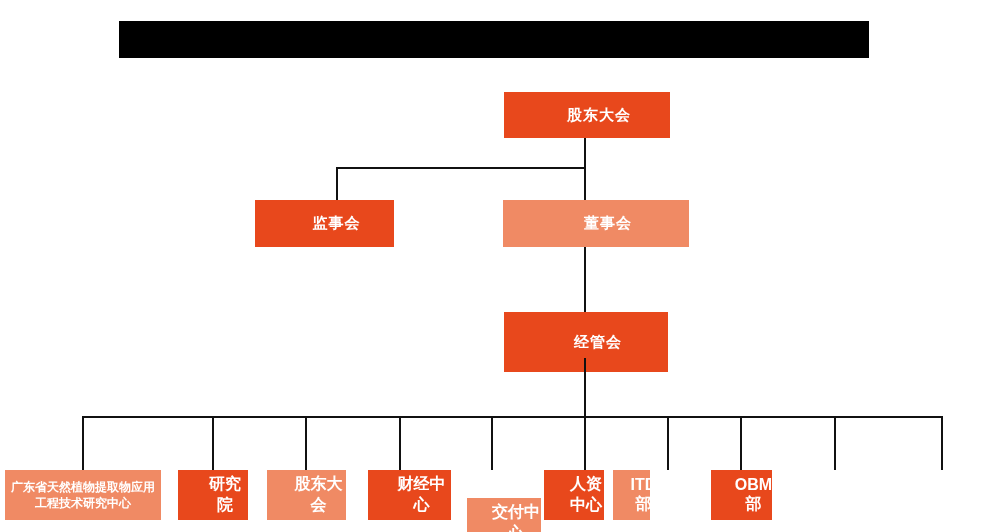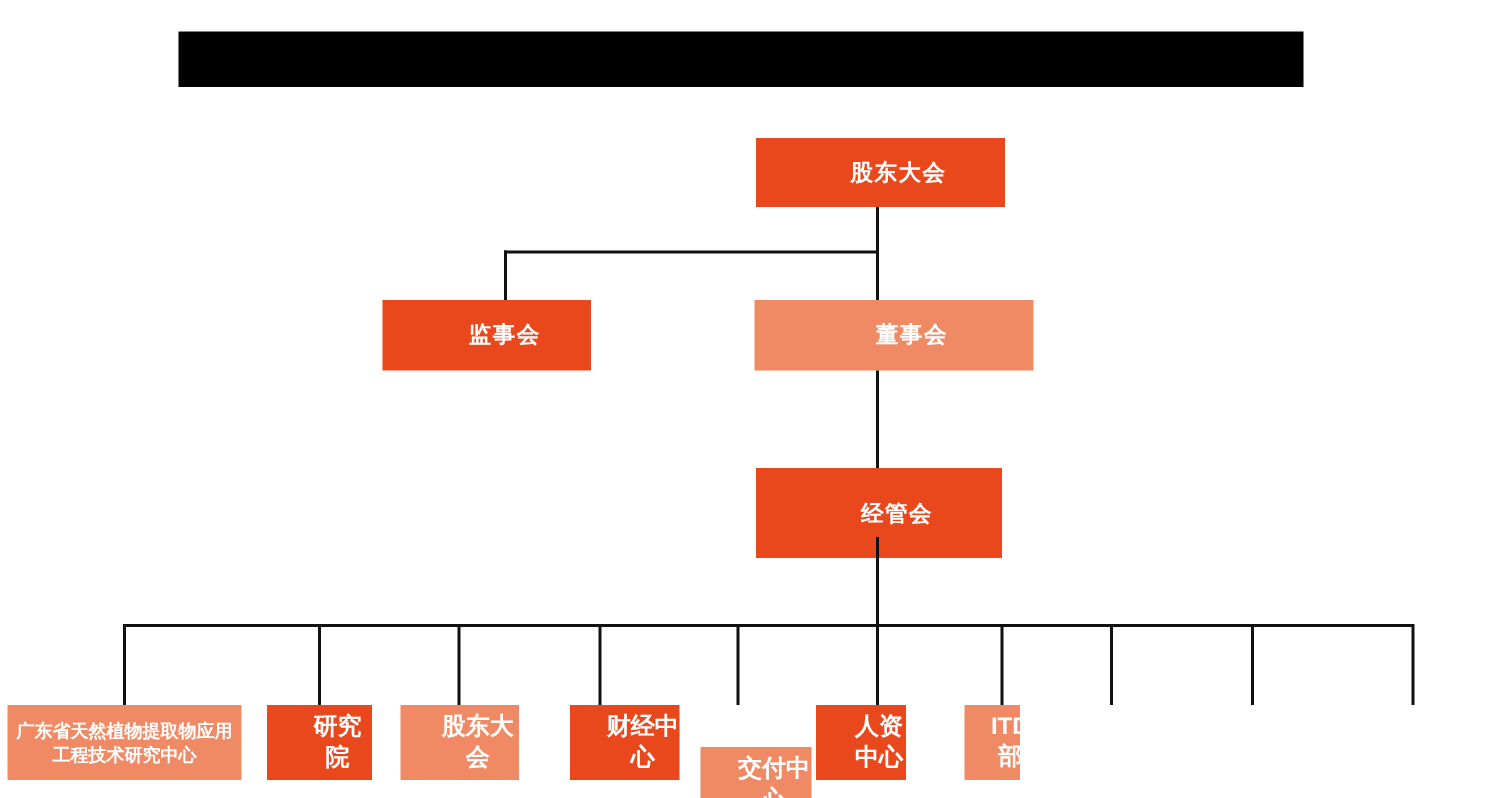--- a/index.html
+++ b/index.html
@@ -78,18 +78,19 @@
   <div class="vline" style="left:491px;top:416px;height:54px;"></div>
   <div class="vline" style="left:584px;top:416px;height:54px;"></div>
   <div class="vline" style="left:667px;top:416px;height:54px;"></div>
   <div class="vline" style="left:740px;top:416px;height:54px;"></div>
   <div class="vline" style="left:834px;top:416px;height:54px;"></div>
   <div class="vline" style="left:941px;top:416px;height:54px;"></div>
 
   <div class="node tone-light dept dept-small" style="left:5px;width:156px;">广东省天然植物提取物应用工程技术研究中心</div>
   <div class="node tone-primary dept" style="left:178px;width:70px;">研究院</div>
   <div class="node tone-light dept" style="left:267px;width:79px;">股东大会</div>
-  <div class="node tone-primary dept" style="left:380px;width:73px;">财经中心</div>
+  <div class="node tone-primary dept" style="left:368px;width:83px;">财经中心</div>
   <div class="node tone-light dept" style="left:467px;width:74px;margin-top:28px;">交付中心</div>
   <div class="node tone-primary dept" style="left:544px;width:60px;">人资中心</div>
-  <div class="node tone-light dept" style="left:643px;width:37px;">ITD部</div>
+  <div class="node tone-light dept" style="left:613px;width:37px;">ITD部</div>
+  <div class="node tone-primary dept" style="left:711px;width:61px;">OBM部</div>
 
 </div>
 
 </body></html>

